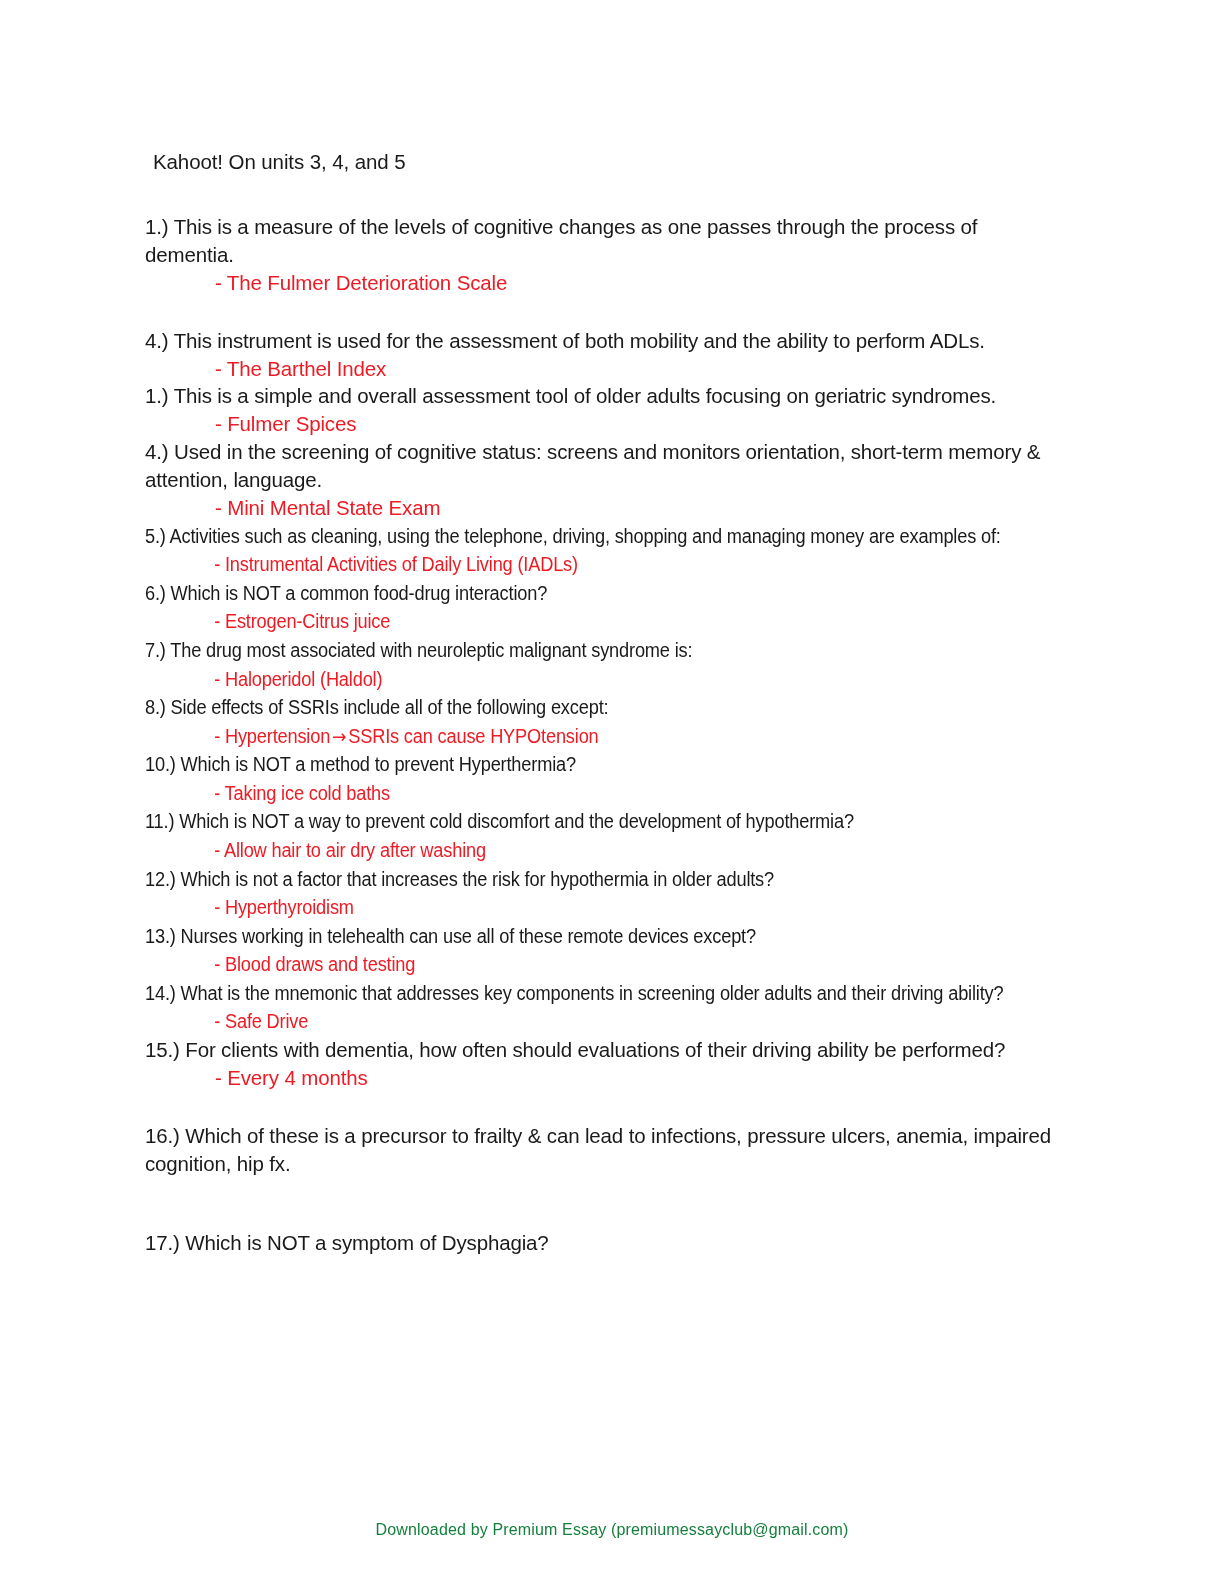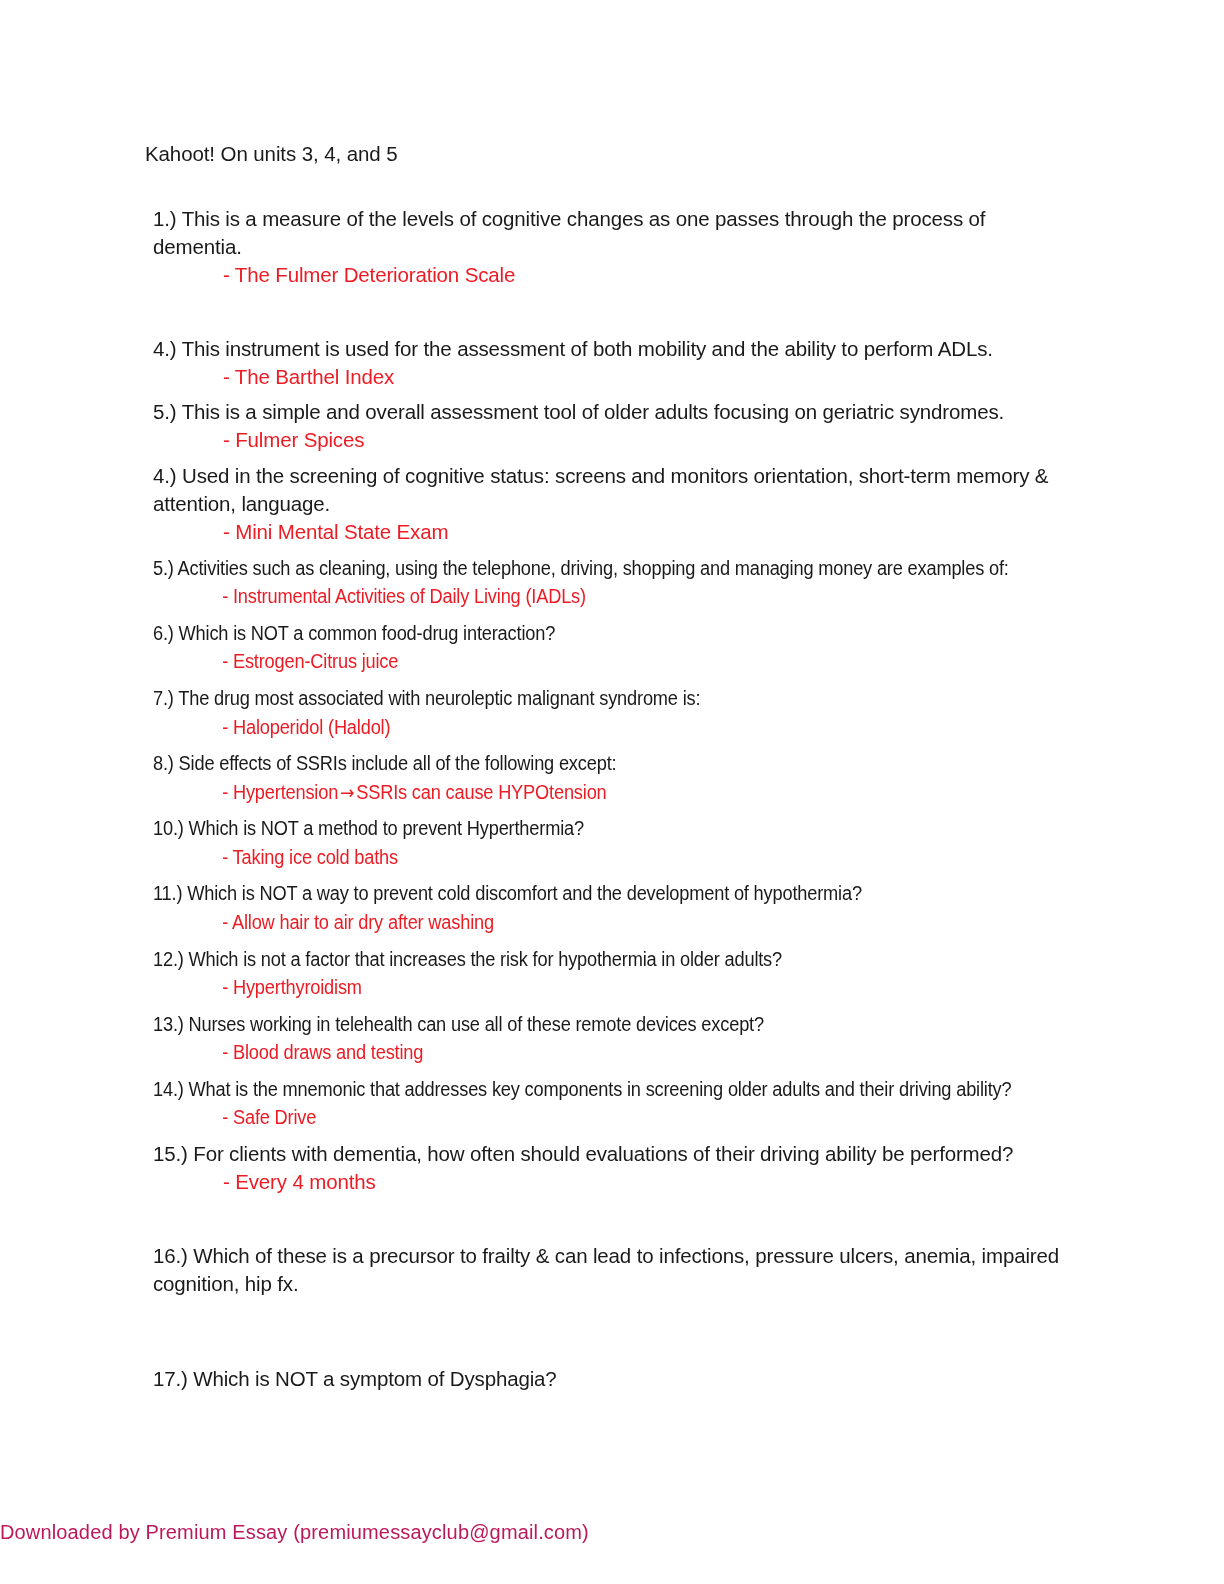--- a/index.html
+++ b/index.html
@@ -22,25 +22,25 @@
     top: 140px;
     width: 925px;
   }
 
   
   .doc-title {
     font-size: 20.5px;
     color: #1a1a1a;
     line-height: 1.32;
     letter-spacing: -0.1px;
-    margin: 0;
+    margin: 8px;
   }
 
   
-  .qa-block { margin: 8px; }
+  .qa-block { margin: 0; }
 
   .question {
     color: #1a1a1a;
     margin: 0;
   }
   .answer {
     color: #ED1B24;
     margin: 0;
     padding-left: 70px;
   }
@@ -76,24 +76,24 @@
 
   .spacer-lg { height: 30px; }
   .spacer-md { height: 22px; }
 
   
   .footer {
     position: absolute;
     left: 0;
     top: 1521px;
     width: 1224px;
-    text-align: left;
+    text-align: center;
     font-family: "Liberation Sans", sans-serif;
-    font-size: 20px;
-    color: #be185d;
+    font-size: 16px;
+    color: #15803d;
     letter-spacing: 0.15px;
   }
 </style>
 </head>
 <body>
 
 <div class="page">
 
   <div class="content">
 
@@ -107,21 +107,21 @@
     </div>
 
     <div class="spacer-lg"></div>
 
     <div class="qa-block wide">
       <p class="question">4.) This instrument is used for the assessment of both mobility and the ability to perform ADLs.</p>
       <p class="answer">- The Barthel Index</p>
     </div>
 
     <div class="qa-block wide">
-      <p class="question">5.) This is a simple and overall assessment tool of older adults focusing on geriatric syndromes.</p>
+      <p class="question">1.) This is a simple and overall assessment tool of older adults focusing on geriatric syndromes.</p>
       <p class="answer">- Fulmer Spices</p>
     </div>
 
     <div class="qa-block wide">
       <p class="question">4.) Used in the screening of cognitive status: screens and monitors orientation, short-term memory &amp; attention, language.</p>
       <p class="answer">- Mini Mental State Exam</p>
     </div>
 
     <div class="qa-block narrow">
       <p class="question">5.) Activities such as cleaning, using the telephone, driving, shopping and managing money are examples of:</p>

